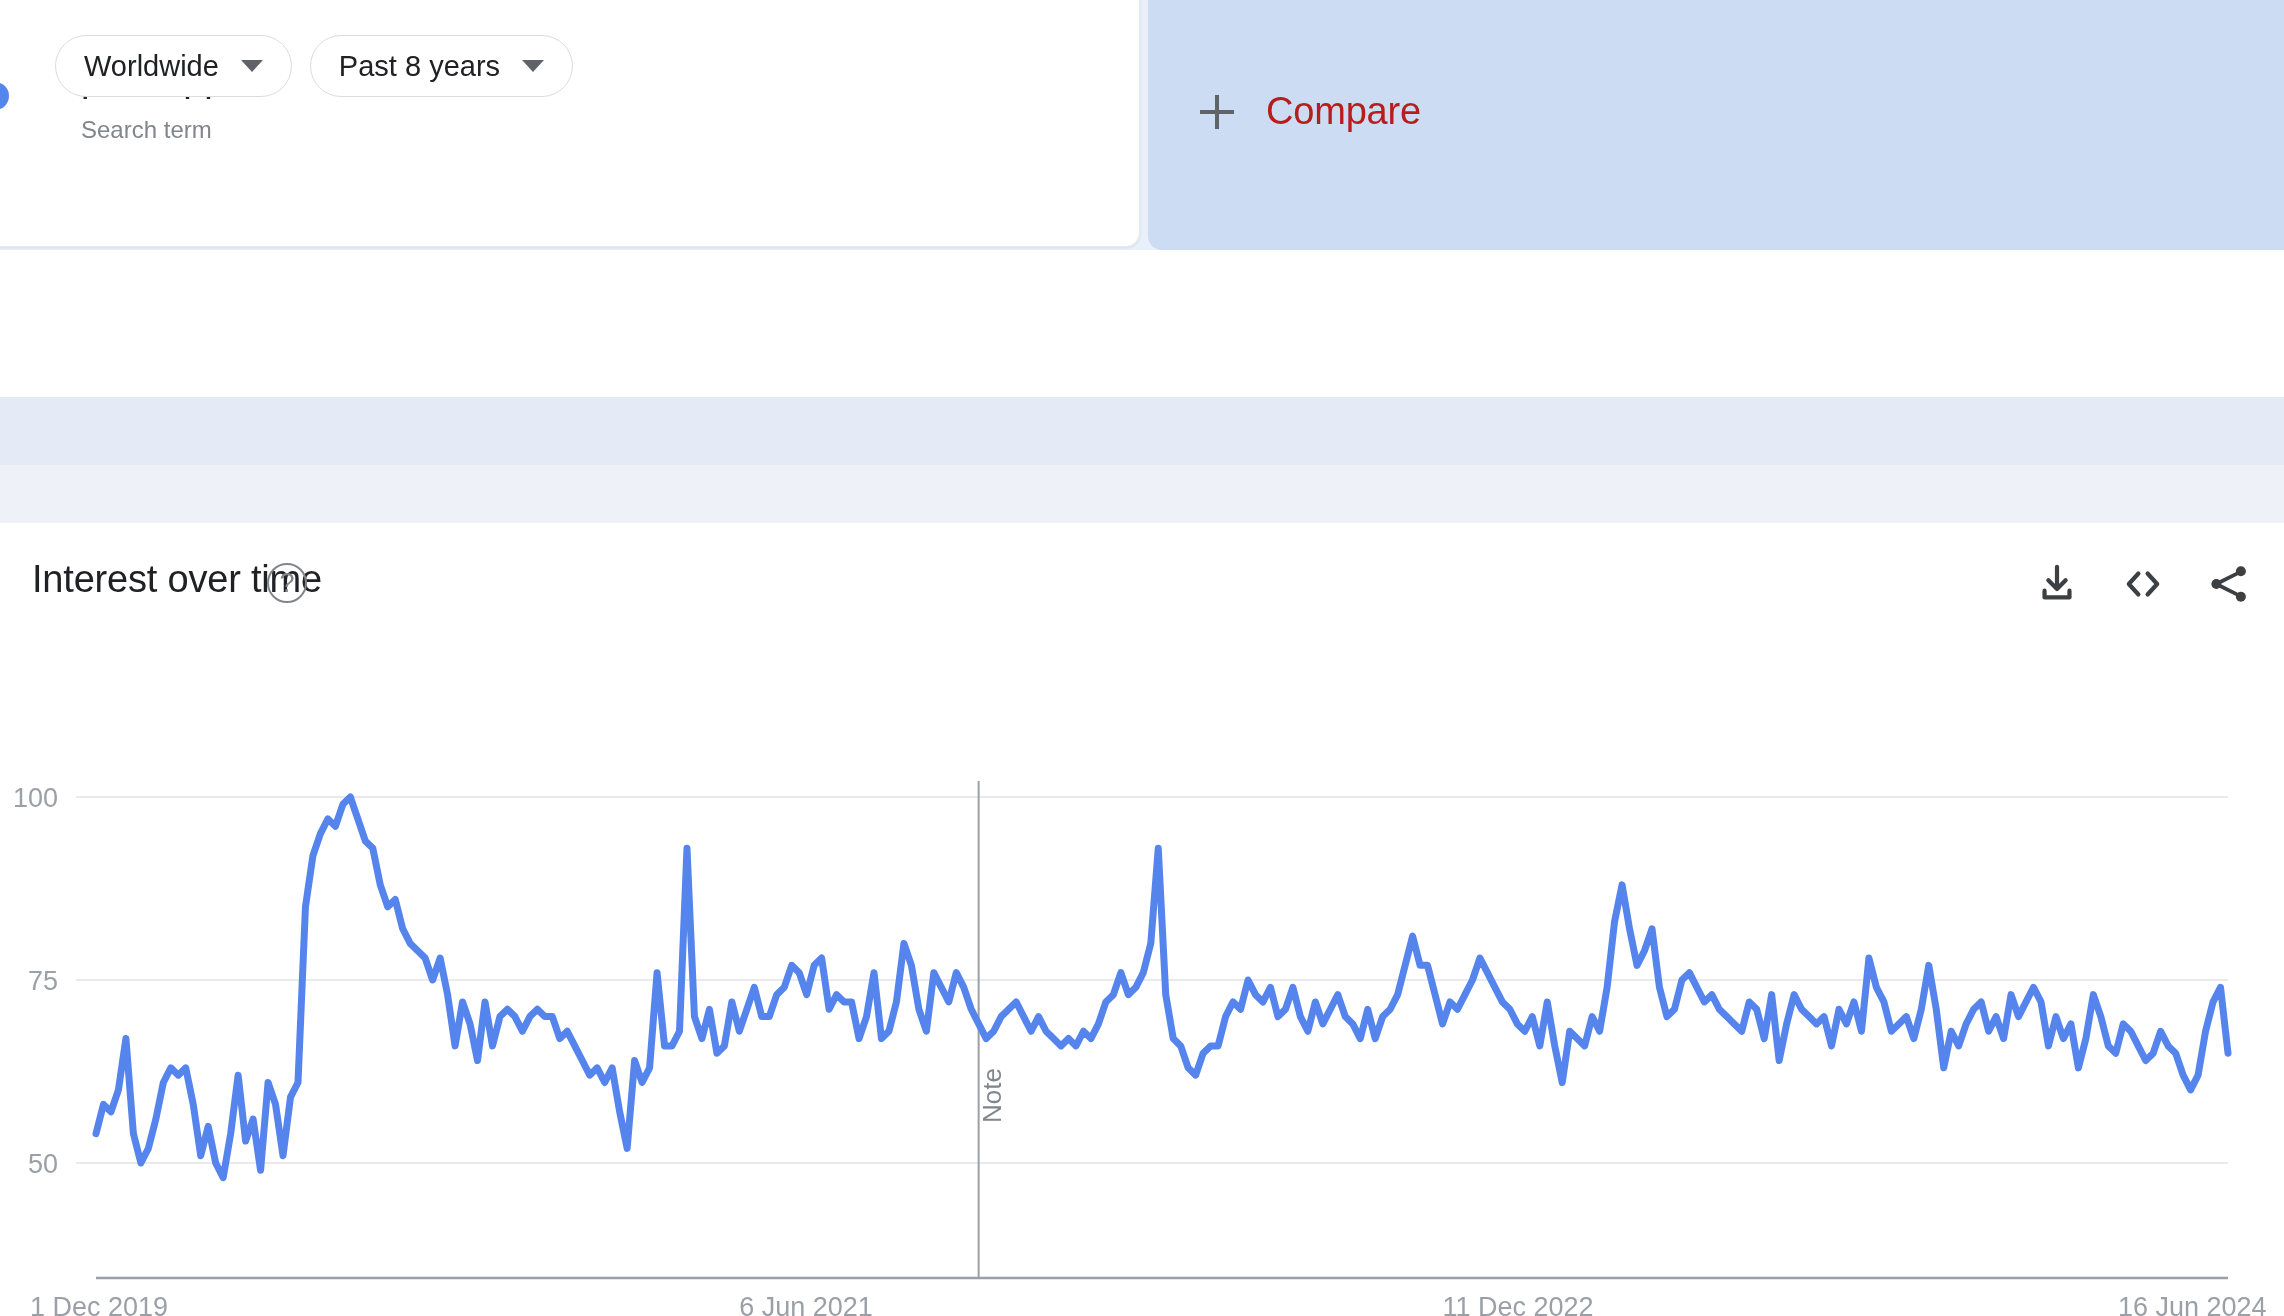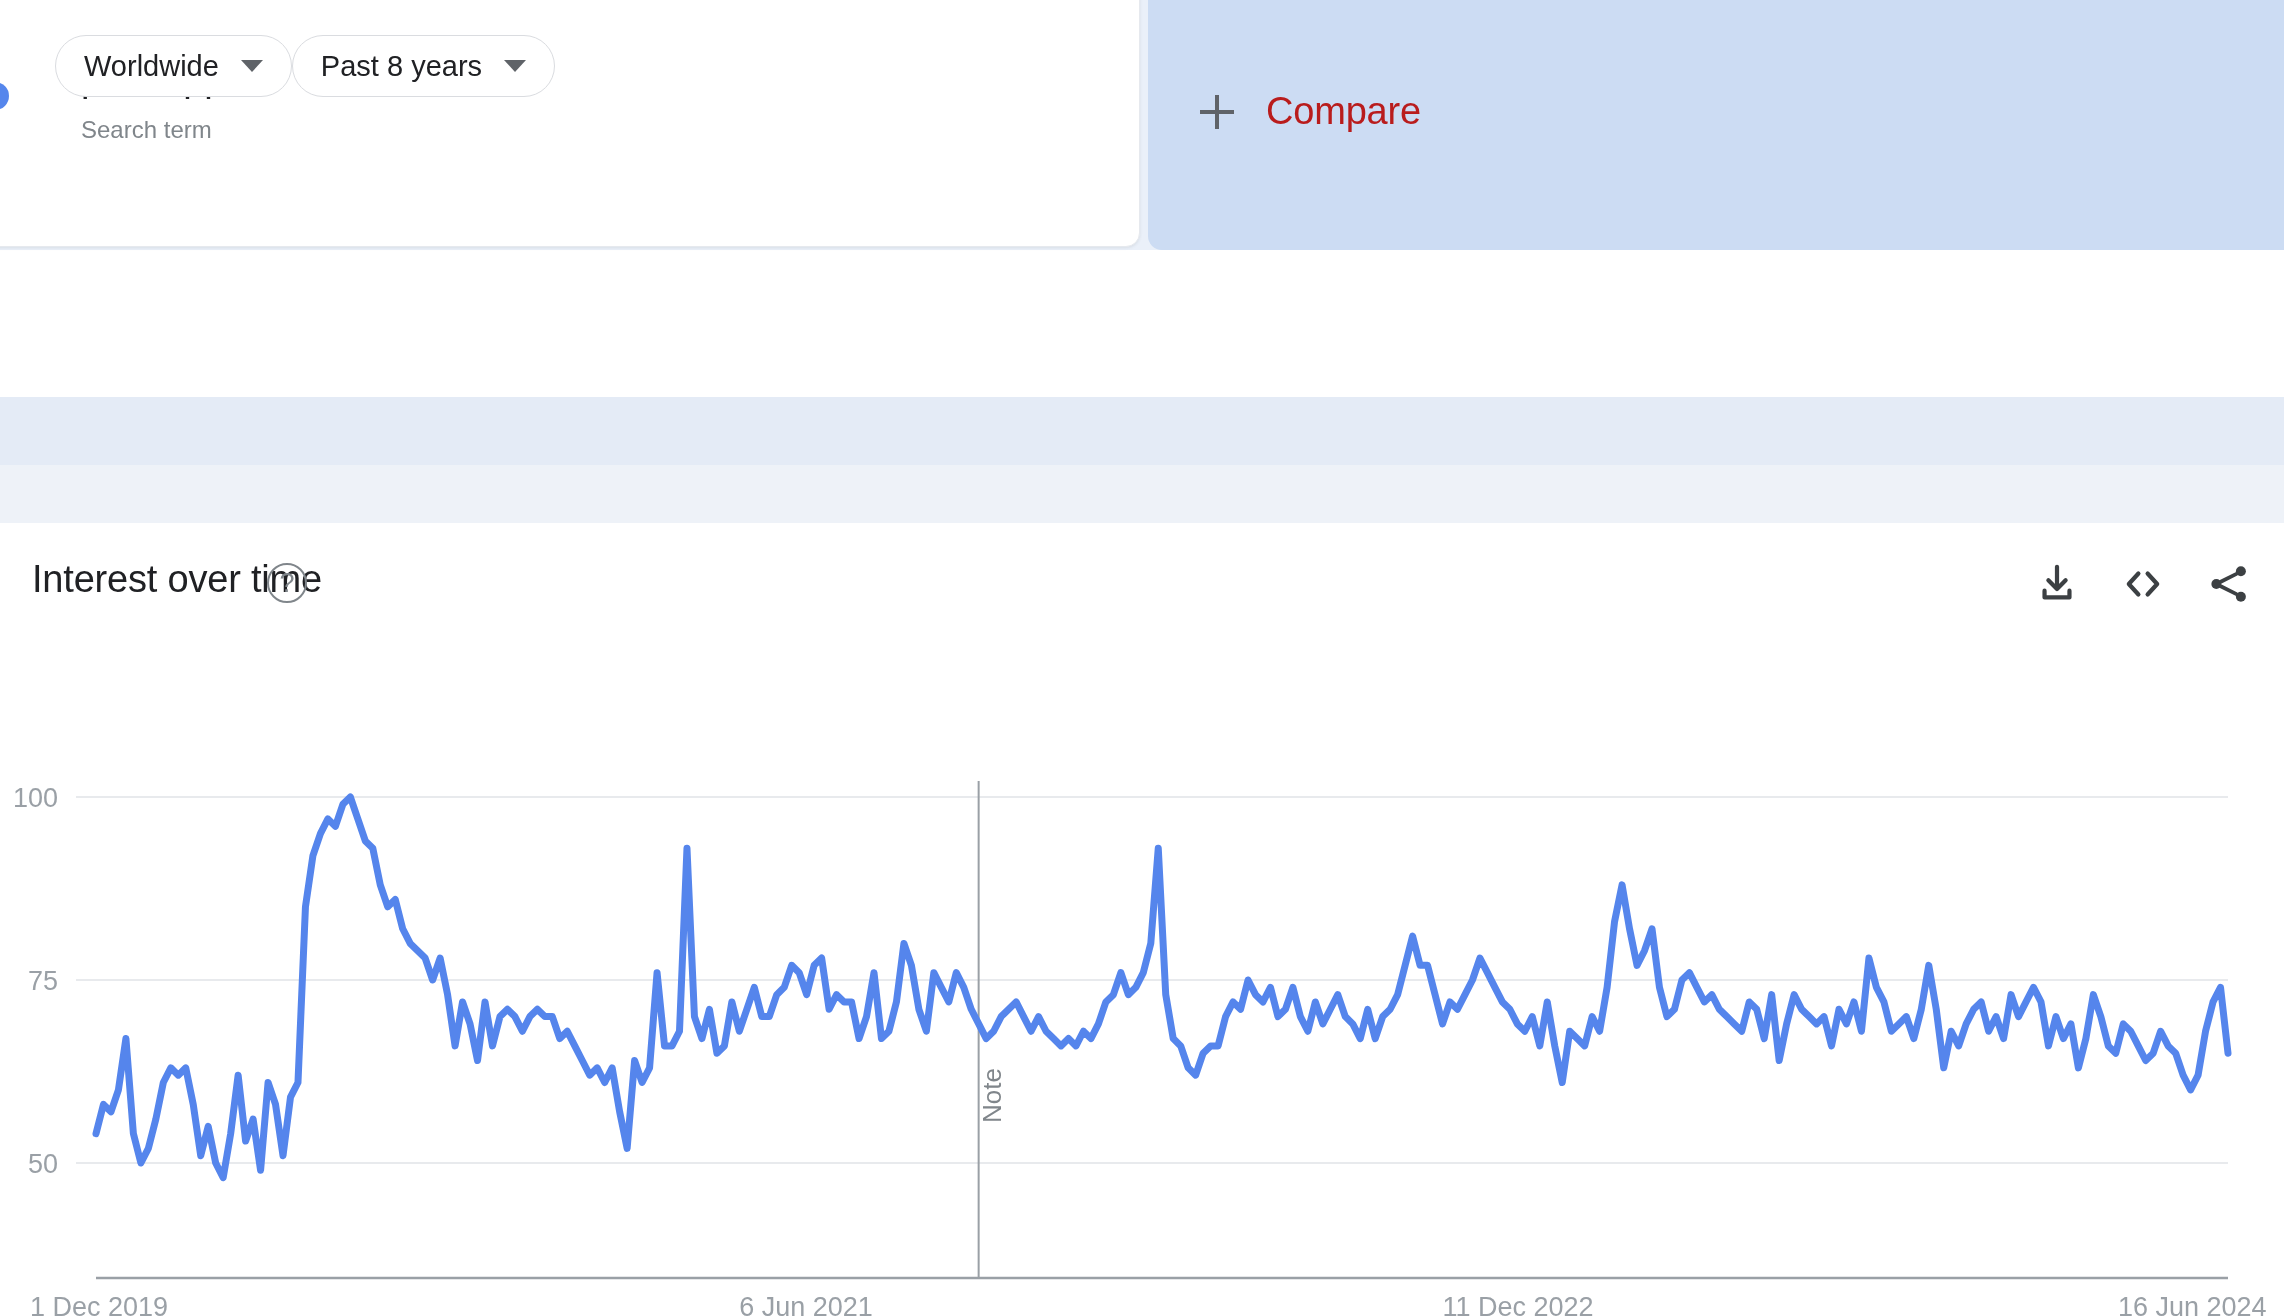--- a/index.html
+++ b/index.html
@@ -46,21 +46,21 @@
   }
   .plus-icon::before { left: 0; top: 15px; width: 34px; height: 4px; }
   .plus-icon::after { top: 0; left: 15px; height: 34px; width: 4px; }
   .compare-label { font-size: 38px; color: #b91c1c; letter-spacing: -0.2px; white-space: nowrap; }
 
   
   .filter-bar {
     position: absolute; left: -20px; top: 267px; width: 2330px; height: 130px;
     background: #ffffff; border-radius: 14px;
   }
-  .chips { position: absolute; left: 55px; top: 35px; display: flex; }
+  .chips { position: absolute; left: 55px; top: 35px; display: flex; gap: 18px; }
   .chip {
     height: 62px; padding: 0 28px; border: 1px solid #dadce0; border-radius: 31px;
     display: flex; align-items: center; gap: 22px; background: #ffffff;
     font-size: 29px; color: #202124; white-space: nowrap;
   }
   .caret {
     width: 0; height: 0; border-left: 11px solid transparent; border-right: 11px solid transparent;
     border-top: 12px solid #5f6368; flex: 0 0 auto;
   }
 

